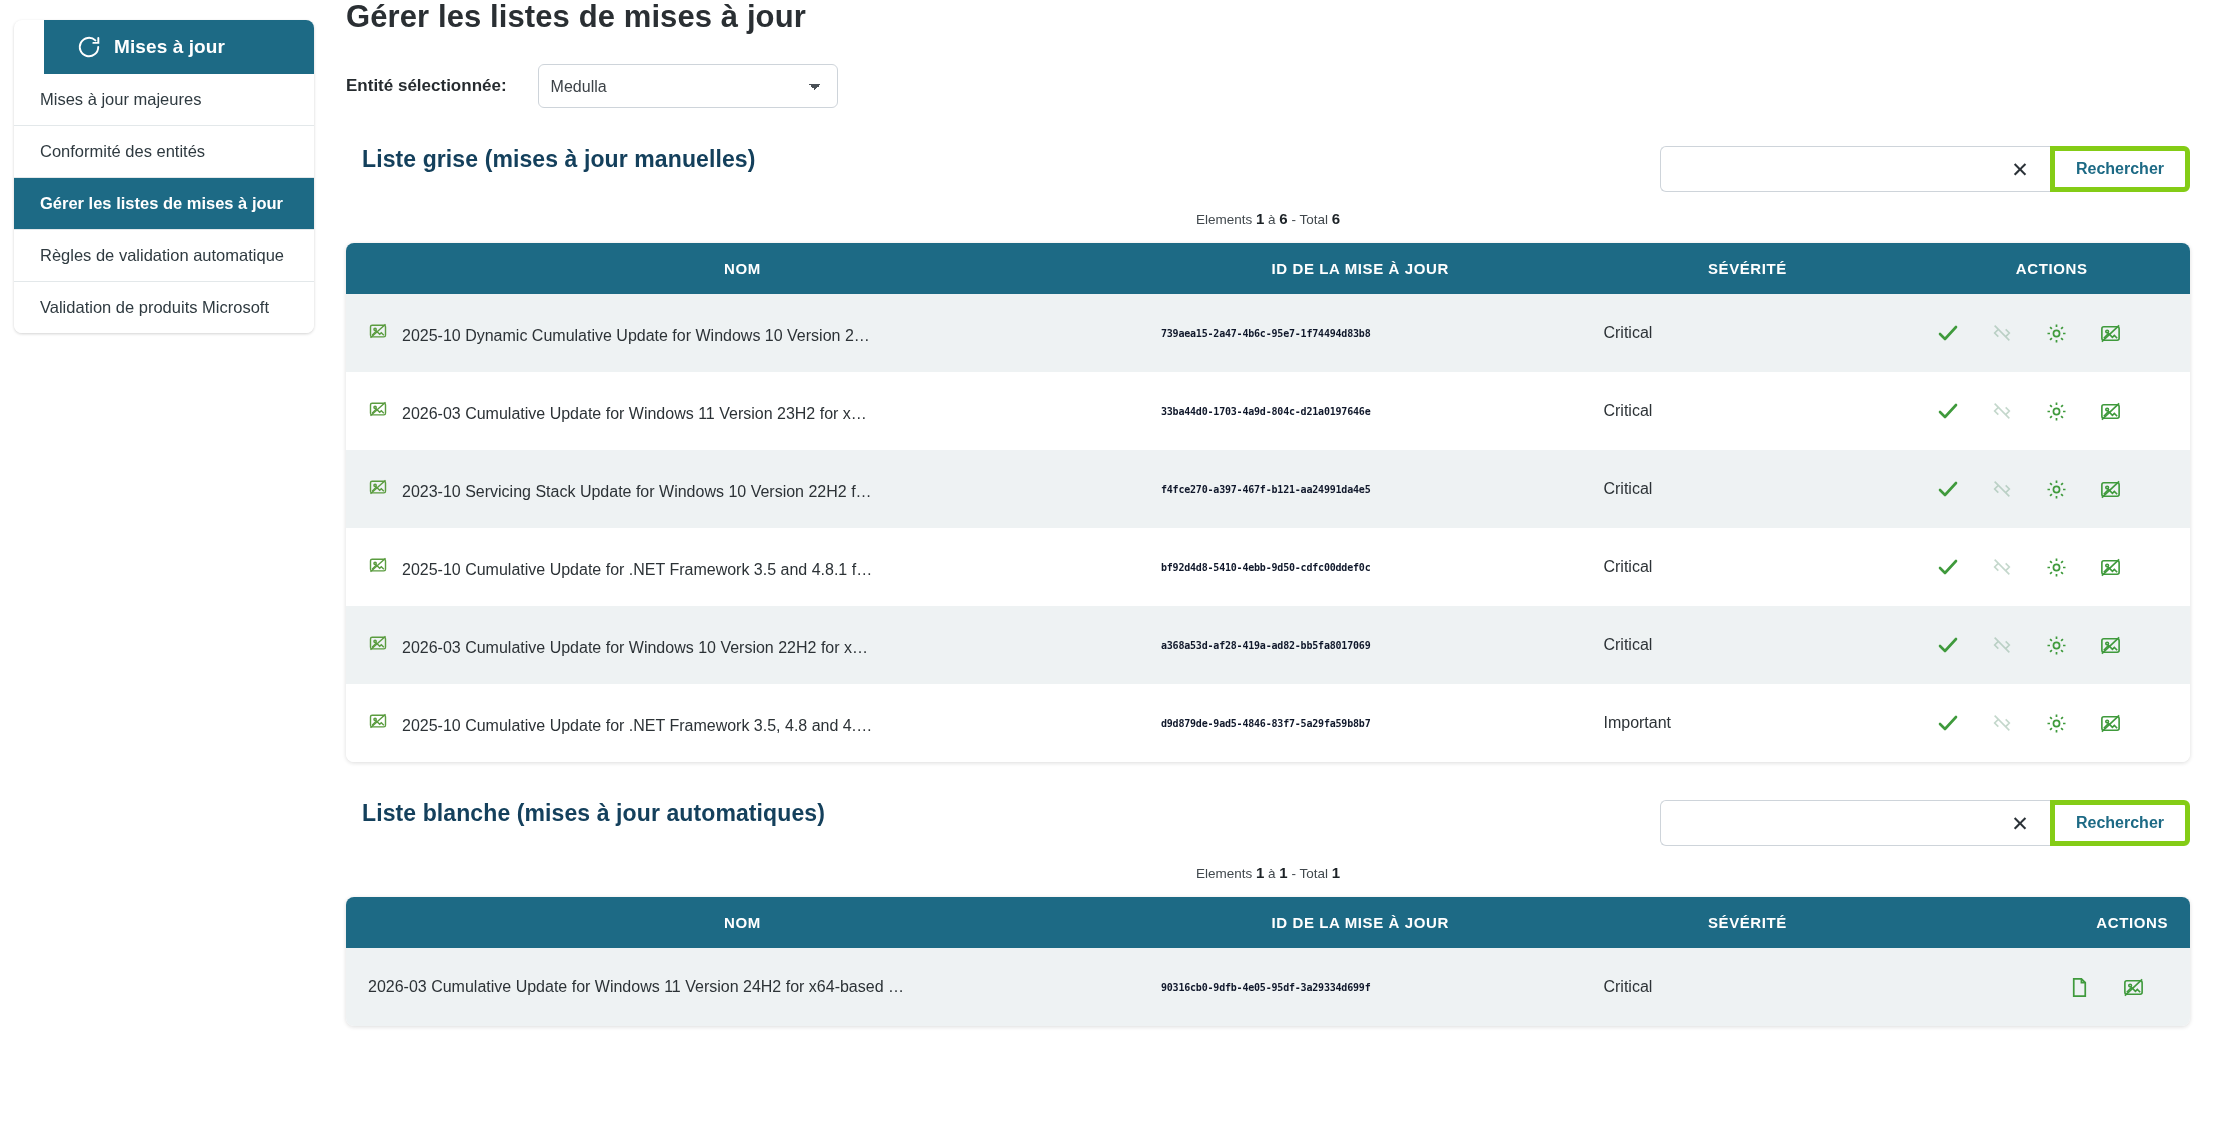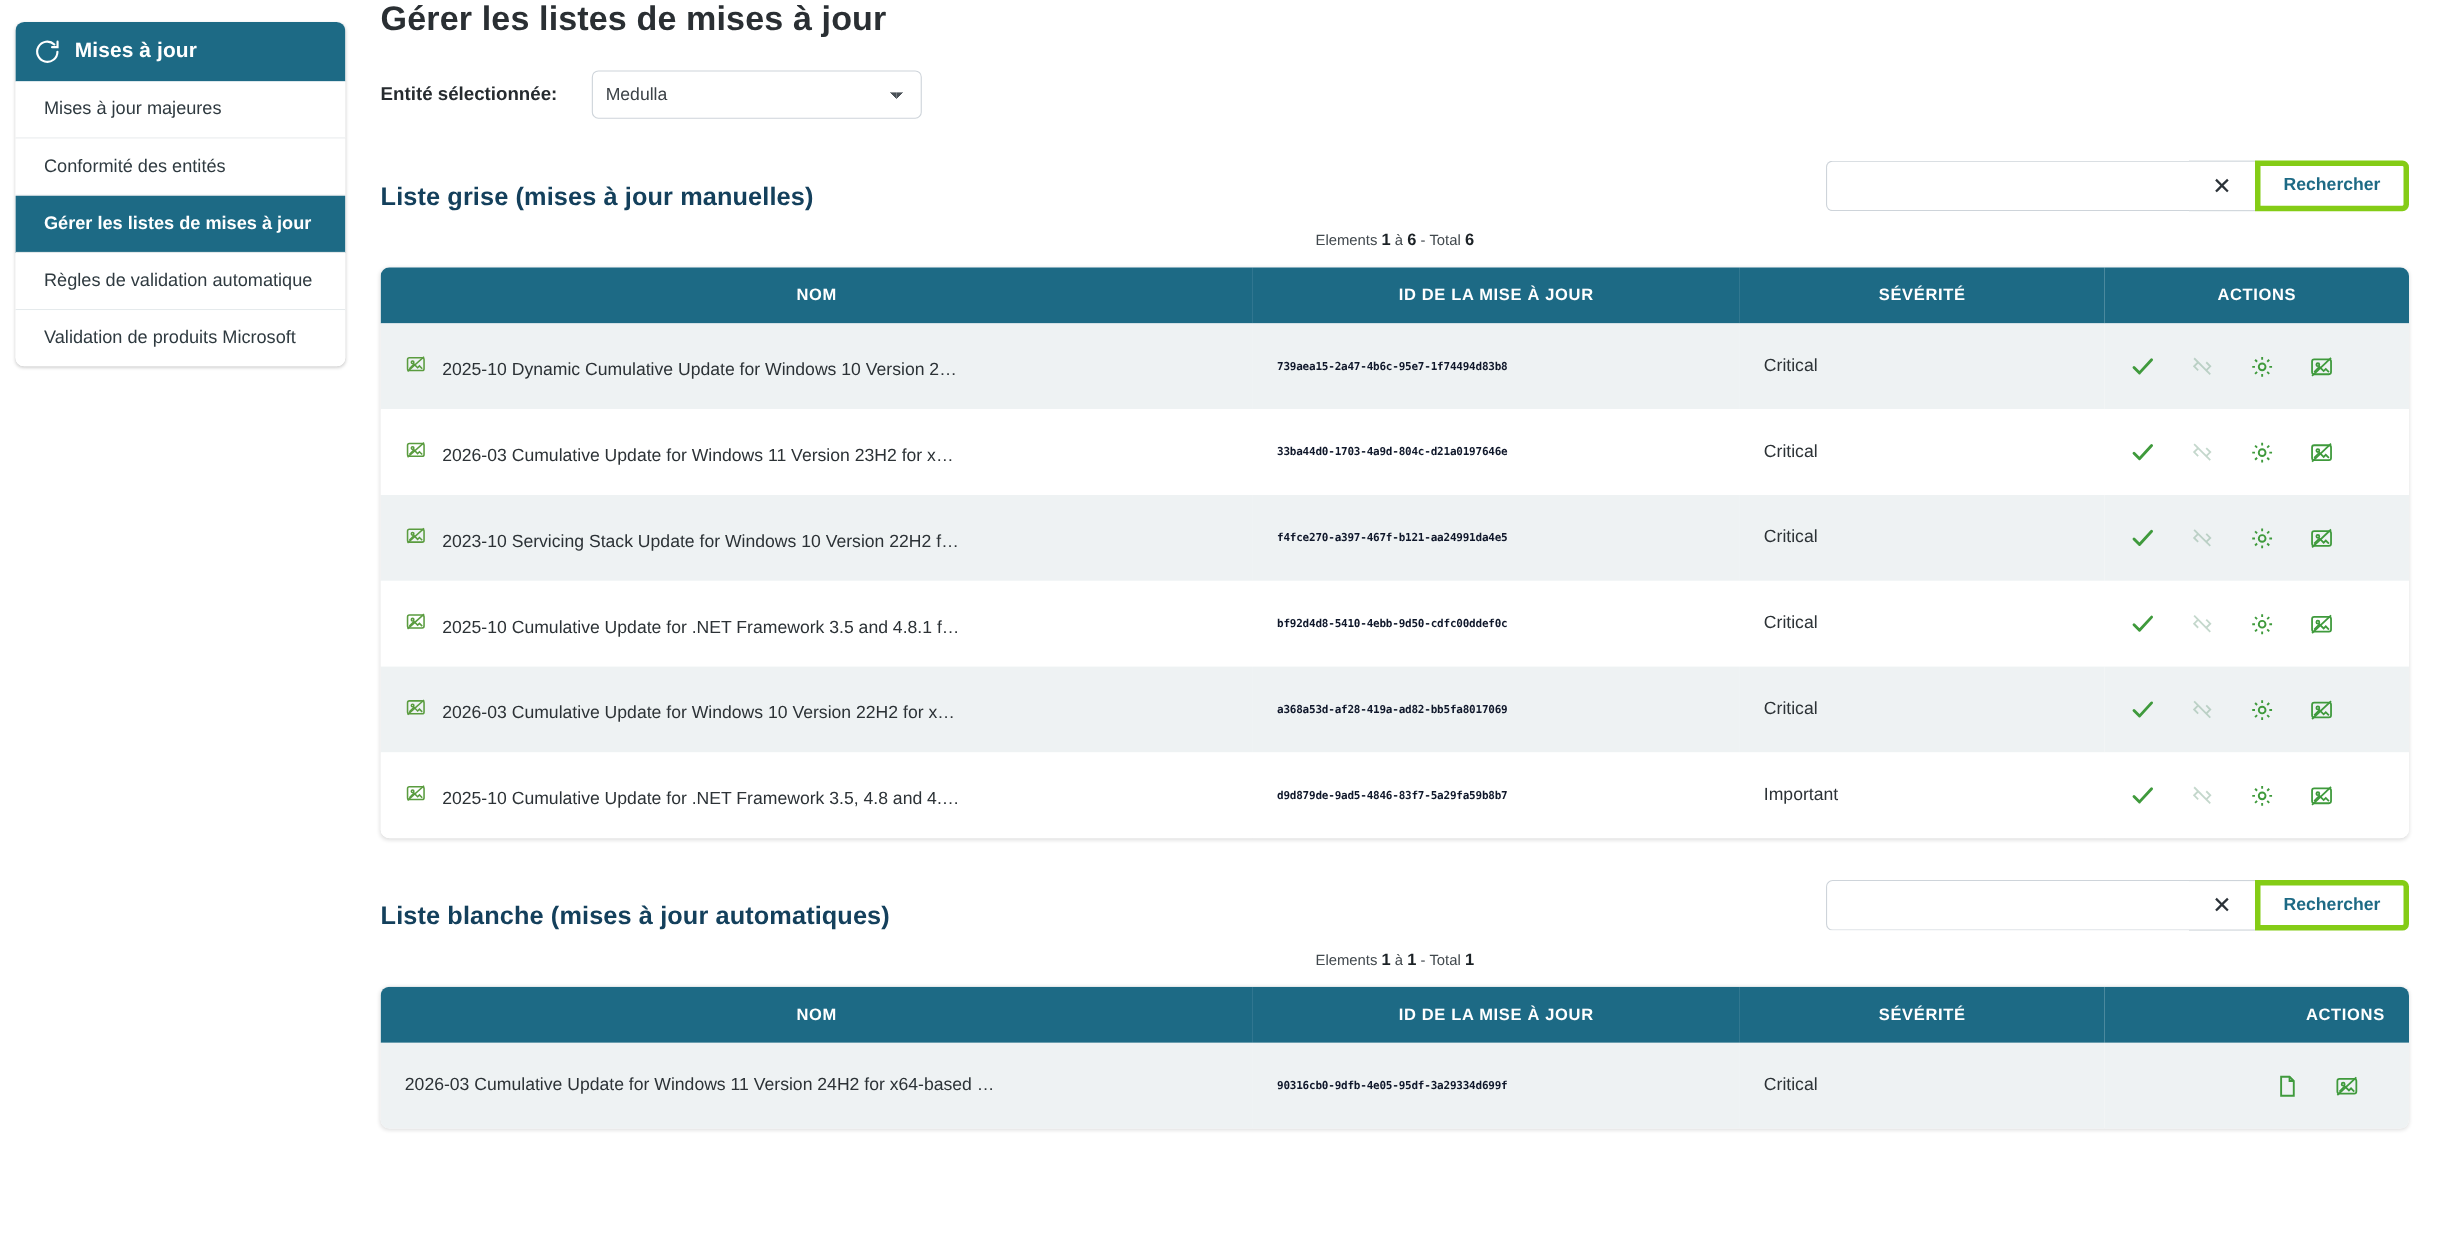--- a/index.html
+++ b/index.html
@@ -35,24 +35,25 @@
     box-shadow: 0 1px 3px rgba(0,0,0,0.18);
     background: #ffffff;
     align-self: flex-start;
   }
   .sidebar-header {
     background: #1d6a85;
     color: #ffffff;
     display: flex;
     align-items: center;
     gap: 12px;
-    padding: 14px 16px;
+    padding: 14px 32px;
     font-size: 19px;
     font-weight: bold;
     letter-spacing: .1px;
+    margin-left: 30px;
   }
   .sidebar-header .refresh-icon {
     width: 26px; height: 26px;
     display: inline-flex; align-items: center; justify-content: center;
   }
   .sidebar-item {
     display: block;
     padding: 16px 20px 16px 26px;
     font-size: 16.5px;
     color: #2f3a40;
@@ -111,23 +112,24 @@
       linear-gradient(135deg, #4a5157 50%, transparent 50%);
     background-position:
       calc(100% - 22px) 19px,
       calc(100% - 16px) 19px;
     background-size: 6px 6px, 6px 6px;
     background-repeat: no-repeat;
   }
 
   .section-head {
     display: flex;
-    align-items: flex-end;
+    align-items: flex-start;
     justify-content: space-between;
     margin-top: 38px;
+    margin-left: 16px;
   }
   .section-title {
     font-size: 23px;
     font-weight: bold;
     color: #14405c;
     letter-spacing: .1px;
   }
   .search-group {
     display: flex;
     align-items: stretch;

